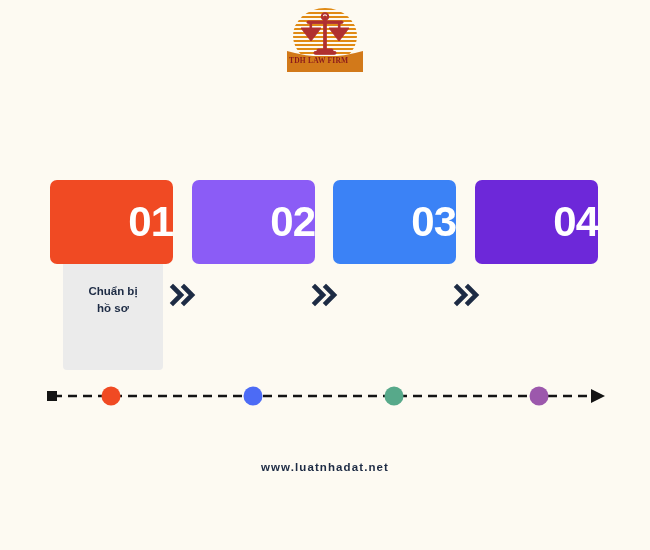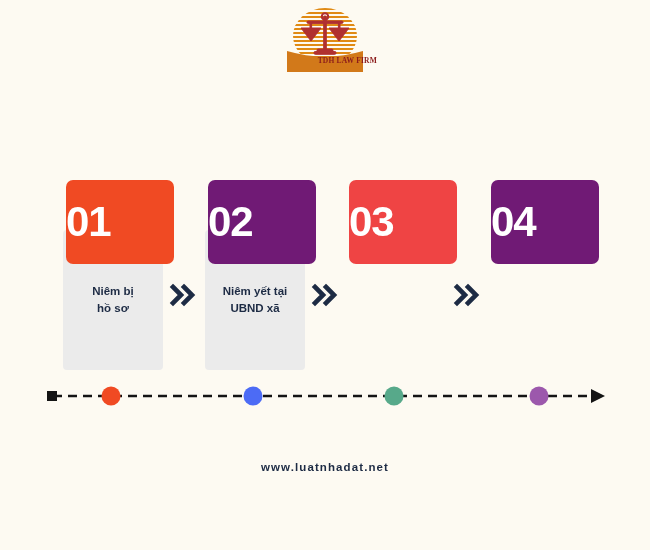--- a/index.html
+++ b/index.html
@@ -46,23 +46,23 @@
     left: 8px; top: 0;
     width: 64px; height: 56px;
   }
   #logo-banner {
     position: absolute;
     left: 0; top: 40px;
     width: 80px; height: 26px;
   }
   #logo-banner-text {
     position: absolute;
-    left: 12px; top: 48px;
+    left: 4px; top: 48px;
     width: 80px;
-    text-align: right;
+    text-align: left;
     font-family: "Liberation Serif", serif;
     font-size: 7.5px;
     font-weight: bold;
     letter-spacing: 0.2px;
     color: #8C1B1B;
     white-space: nowrap;
   }
 
   
   #steps-row {
@@ -101,27 +101,27 @@
     font-size: 11.5px;
     font-weight: bold;
     color: #1D2B44;
     line-height: 1.45;
     text-align: center;
     white-space: pre-line;
   }
 
   .step-head {
     position: absolute;
-    left: 16px; top: 0;
-    width: 108px;
+    left: 0; top: 0;
+    width: 123px;
     height: 84px;
     border-radius: 7px;
     display: flex;
     align-items: center;
-    justify-content: flex-start;
+    justify-content: flex-end;
   }
   .step-number {
     font-size: 42px;
     font-weight: bold;
     color: #FFFFFF;
     letter-spacing: -1px;
     line-height: 1;
   }
 
   
@@ -184,46 +184,42 @@
     </svg>
 
     <div id="logo-banner-text">TDH LAW FIRM</div>
   </div>
 </div>
 
 <div id="steps-row">
 
   <div class="step step-0">
     <div class="step-body">
-      <div class="step-label">Niêm bị
+      <div class="step-label">Chuẩn bị
 hồ sơ</div>
     </div>
     <div class="step-head" style="background:#F04A23">
       <div class="step-number">01</div>
     </div>
   </div>
 
   <div class="step step-1">
-    <div class="step-body">
-      <div class="step-label">Niêm yết tại
-UBND xã</div>
-    </div>
-    <div class="step-head" style="background:#701a75">
+    <div class="step-head" style="background:#8b5cf6">
       <div class="step-number">02</div>
     </div>
   </div>
 
   <div class="step step-2">
-    <div class="step-head" style="background:#ef4444">
+    <div class="step-head" style="background:#3b82f6">
       <div class="step-number">03</div>
     </div>
   </div>
 
   <div class="step step-3">
-    <div class="step-head" style="background:#701a75">
+    <div class="step-head" style="background:#6d28d9">
       <div class="step-number">04</div>
     </div>
   </div>
 
 </div>
 
 <svg class="chevron chev-0" viewBox="0 0 30 30">
   <g fill="none" stroke="#1D2B44" stroke-width="4.6" stroke-linecap="square" stroke-linejoin="miter">
     <polyline points="6,7 14,15 6,23"></polyline>
     <polyline points="17,7 25,15 17,23"></polyline>

